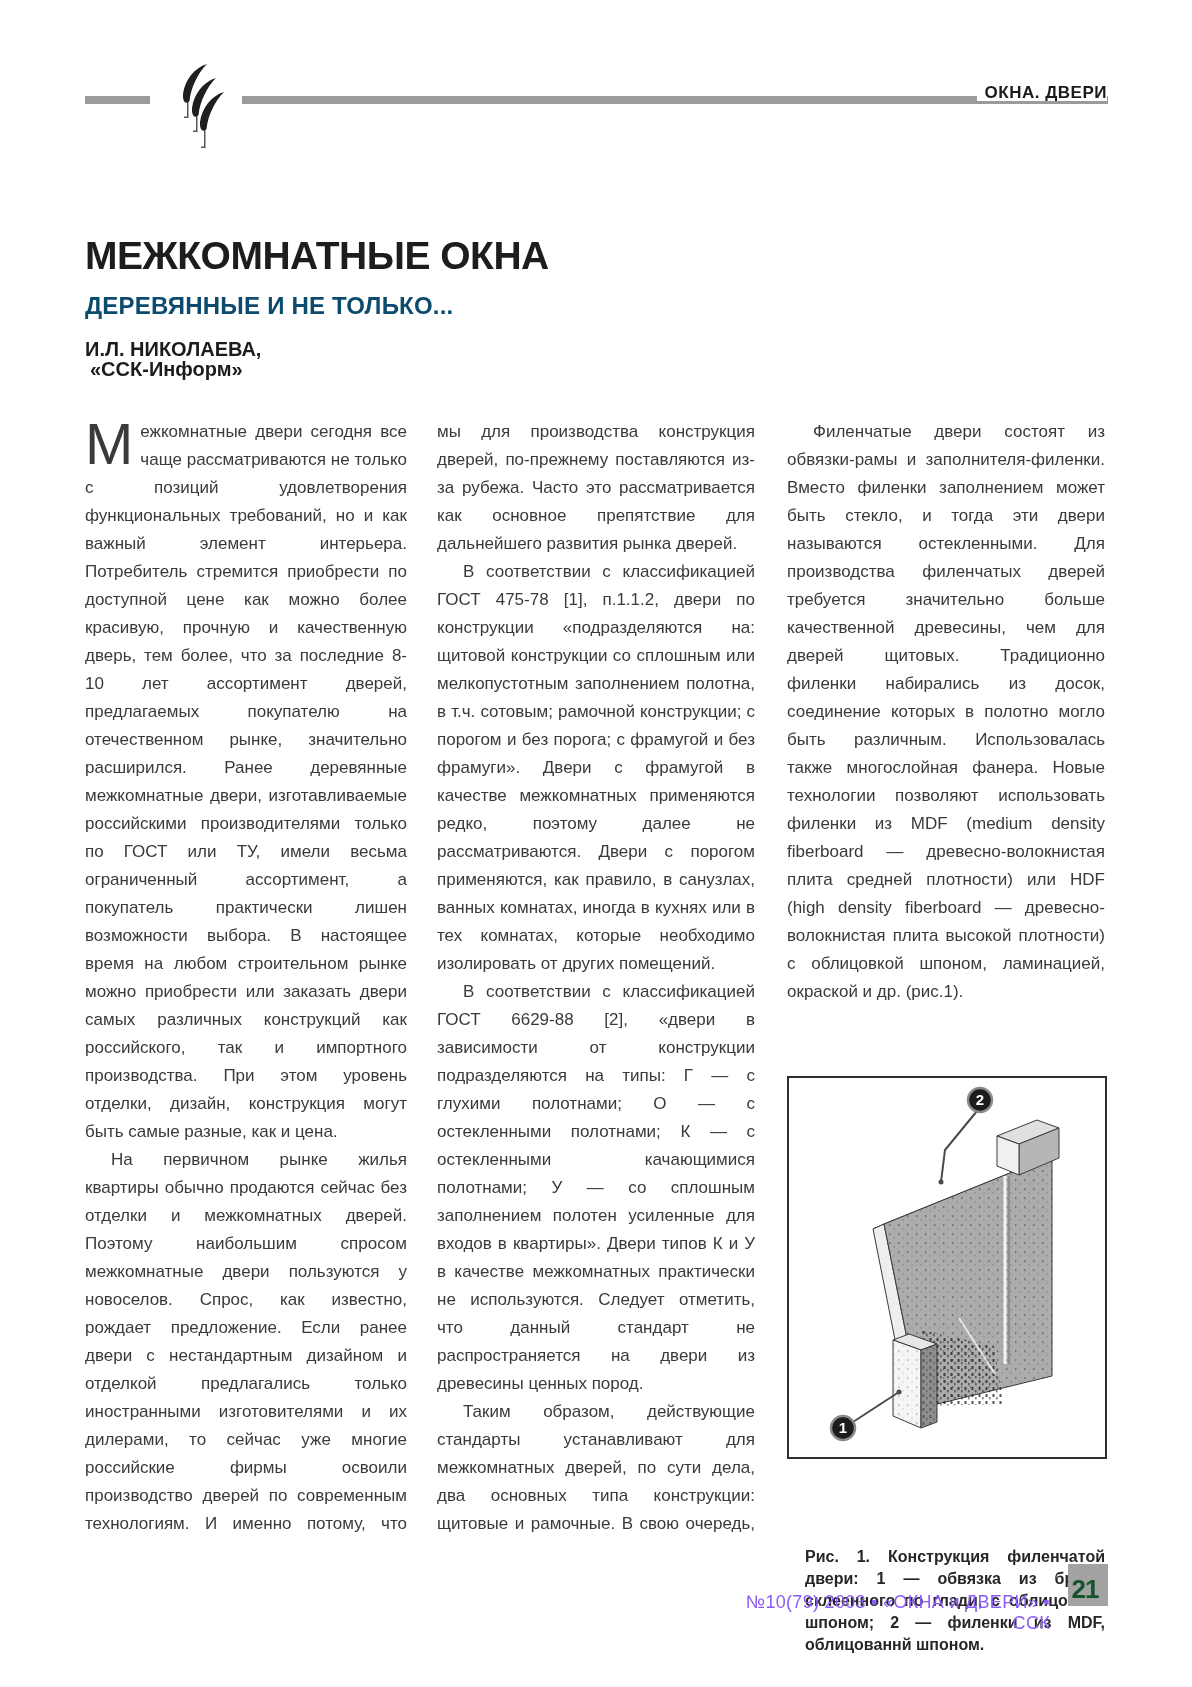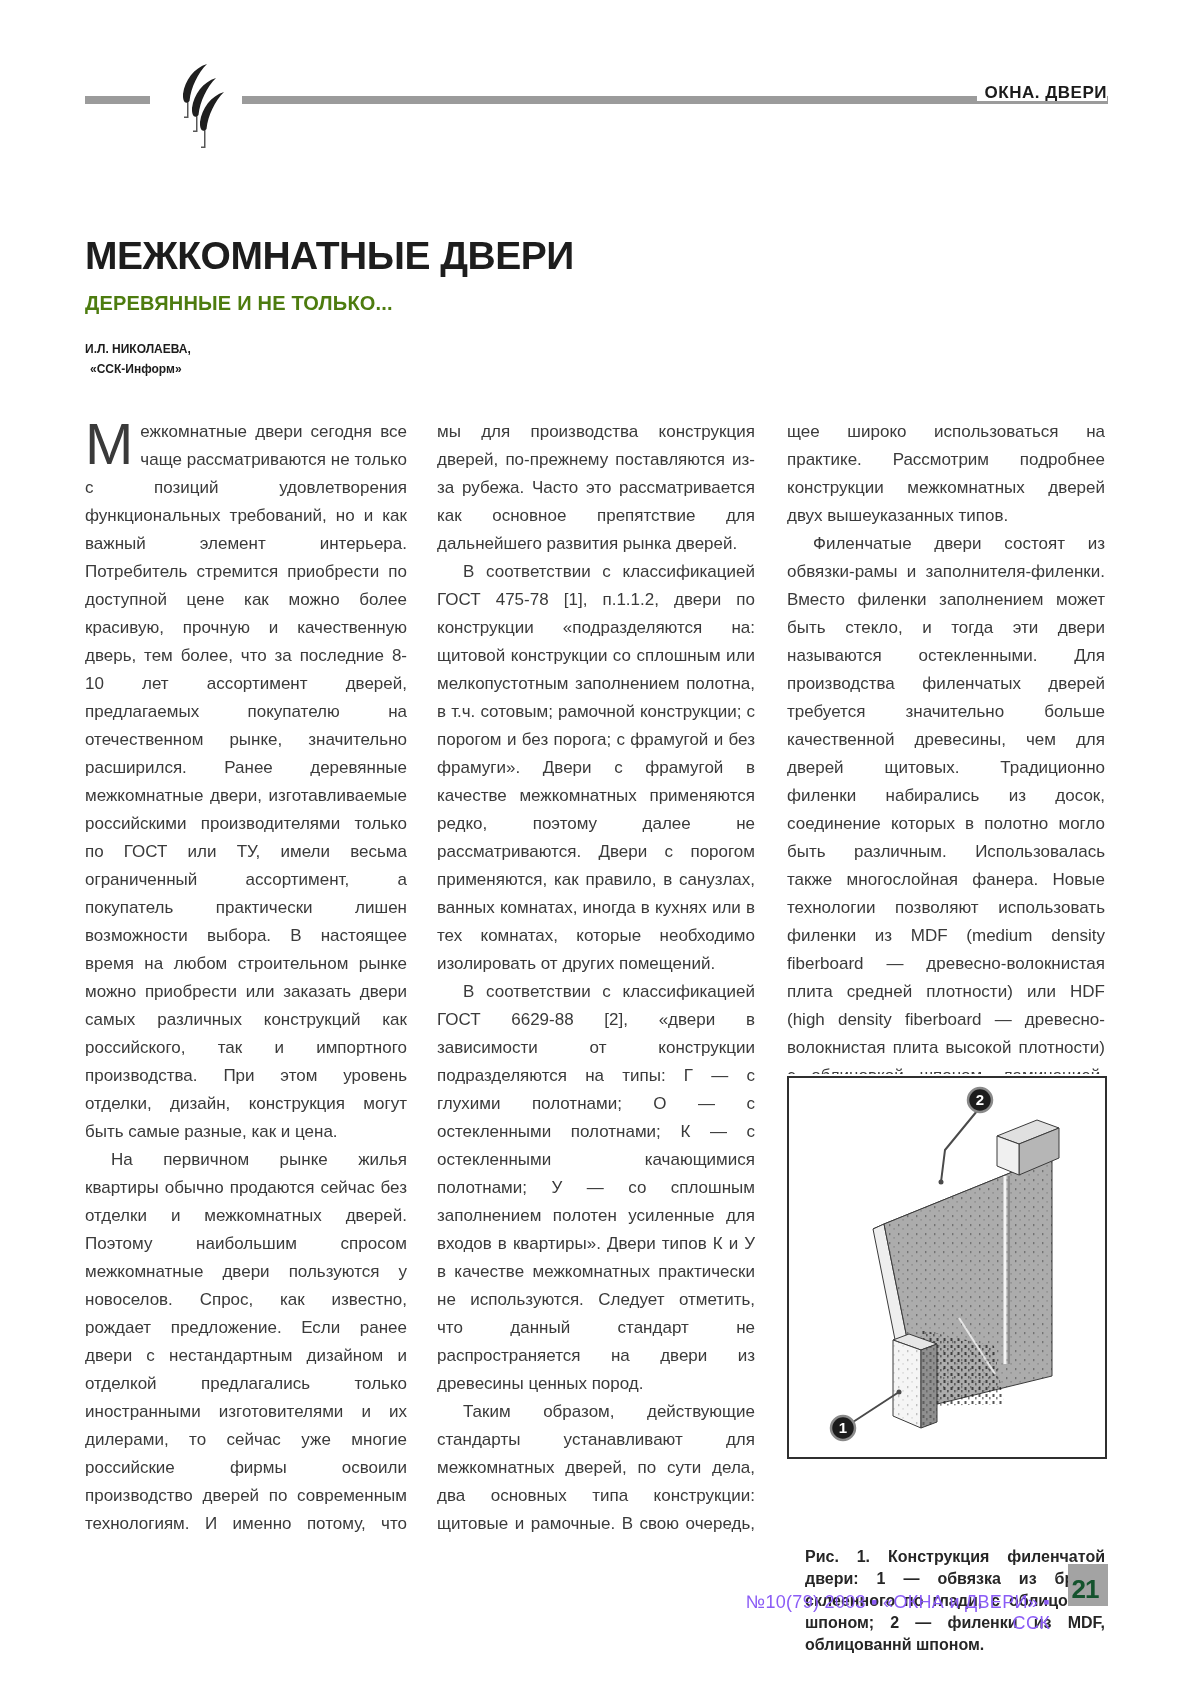--- a/index.html
+++ b/index.html
@@ -9,22 +9,22 @@
   }
   
   .header-bar{position:absolute;left:85px;top:92px;width:1023px;height:8px;background:#9b9b9b;}
   .logo-box{position:absolute;left:150px;top:52px;width:92px;height:104px;background:#ffffff;}
   .section-title{
     position:absolute;right:85px;top:80px;font-size:17px;font-weight:bold;color:#1b1b1b;
     letter-spacing:.5px;background:#ffffff;padding-left:8px;line-height:17px;
   }
   
   .art-title{position:absolute;left:85px;top:230px;font-size:39px;font-weight:bold;color:#1d1d1d;letter-spacing:-.5px;}
-  .art-subtitle{position:absolute;left:85px;top:288px;font-size:20px;font-weight:bold;color:#4d7c0f;letter-spacing:.2px;}
-  .author{position:absolute;left:85px;top:335px;font-size:12px;font-weight:bold;color:#1c1c1c;line-height:20px;}
+  .art-subtitle{position:absolute;left:85px;top:288px;font-size:24px;font-weight:bold;color:#0c4a6e;letter-spacing:.2px;}
+  .author{position:absolute;left:85px;top:335px;font-size:20px;font-weight:bold;color:#1c1c1c;line-height:20px;}
   .author .org{padding-left:5px;}
   
   .col{
     position:absolute;top:414px;width:322px;font-size:17px;line-height:28px;color:#3a3a3a;
     text-align:justify;overflow:hidden;hyphens:auto;-webkit-hyphens:auto;
   }
   .col-1{left:85px;height:1118px;}
   .col-2{left:437px;width:318px;height:1118px;}
   .col-3{left:787px;width:318px;height:656px;}
   .para{margin:0;}
@@ -69,41 +69,40 @@
         <path d="M66 22 C53 26 44 38 42 52 C41.5 60 45 63 48.5 59 C50 45 57 31 66 22 Z"></path>
         <path d="M74 36 C61 40 52 52 50 66 C49.5 74 53 77 56.5 73 C58 59 65 45 74 36 Z"></path>
         <path d="M37 44 L38.5 44 L38.5 62 L34 62 L34 60.5 L37 60.5 Z" opacity=".75"></path>
         <path d="M46 58 L47.5 58 L47.5 76 L43 76 L43 74.5 L46 74.5 Z" opacity=".75"></path>
         <path d="M54 72 L55.5 72 L55.5 92 L51 92 L51 90.5 L54 90.5 Z" opacity=".75"></path>
       </g>
     </svg>
   </div>
   <div class="section-title">ОКНА. ДВЕРИ</div>
 
-  <h1 class="art-title" style="margin:0;">МЕЖКОМНАТНЫЕ ДВЕРИ</h1>
+  <h1 class="art-title" style="margin:0;">МЕЖКОМНАТНЫЕ ОКНА</h1>
   <div class="art-subtitle">ДЕРЕВЯННЫЕ И НЕ ТОЛЬКО...</div>
   <div class="author">
     <div>И.Л. НИКОЛАЕВА,</div>
     <div class="org">«ССК-Информ»</div>
   </div>
 
   <div class="col col-1">
     <p class="para"><span class="dropcap">М</span><span>ежкомнатные двери сегодня все чаще рассматриваются не только с позиций удовлетворения функциональных требований, но и как важный элемент интерьера. Потребитель стремится приобрести по доступной цене как можно более красивую, прочную и качественную дверь, тем более, что за последние 8-10 лет ассортимент дверей, предлагаемых покупателю на отечественном рынке, значительно расширился. Ранее деревянные межкомнатные двери, изготавливаемые российскими производителями только по ГОСТ или ТУ, имели весьма ограниченный ассортимент, а покупатель практически лишен возможности выбора. В настоящее время на любом строительном рынке можно приобрести или заказать двери самых различных конструкций как российского, так и импортного производства. При этом уровень отделки, дизайн, конструкция могут быть самые разные, как и цена.</span></p>
     <p class="para indent">На первичном рынке жилья квартиры обычно продаются сейчас без отделки и межкомнатных дверей. Поэтому наибольшим спросом межкомнатные двери пользуются у новоселов. Спрос, как известно, рождает предложение. Если ранее двери с нестандартным дизайном и отделкой предлагались только иностранными изготовителями и их дилерами, то сейчас уже многие российские фирмы освоили производство дверей по современным технологиям. И именно потому, что спрос на двери постоянно растет, число российских фирм, производящих различные межкомнатные двери, так же увеличивается. Цены на их продукцию обычно ниже, чем на импортную. Однако многие комплектующие, которые необходи-</p>
   </div>
 
   <div class="col col-2">
     <p class="para">мы для производства конструкция дверей, по-прежнему поставляются из-за рубежа. Часто это рассматривается как основное препятствие для дальнейшего развития рынка дверей.</p>
     <p class="para indent">В соответствии с классификацией ГОСТ 475-78 [1], п.1.1.2, двери по конструкции «подразделяются на: щитовой конструкции со сплошным или мелкопустотным заполнением полотна, в т.ч. сотовым; рамочной конструкции; с порогом и без порога; с фрамугой и без фрамуги». Двери с фрамугой в качестве межкомнатных применяются редко, поэтому далее не рассматриваются. Двери с порогом применяются, как правило, в санузлах, ванных комнатах, иногда в кухнях или в тех комнатах, которые необходимо изолировать от других помещений.</p>
     <p class="para indent">В соответствии с классификацией ГОСТ 6629-88 [2], «двери в зависимости от конструкции подразделяются на типы: Г — с глухими полотнами; О — с остекленными полотнами; К — с остекленными качающимися полотнами; У — со сплошным заполнением полотен усиленные для входов в квартиры». Двери типов К и У в качестве межкомнатных практически не используются. Следует отметить, что данный стандарт не распространяется на двери из древесины ценных пород.</p>
     <p class="para indent">Таким образом, действующие стандарты устанавливают для межкомнатных дверей, по сути дела, два основных типа конструкции: щитовые и рамочные. В свою очередь, оба типа могут изготавливаться как глухими, так и остекленными. Для потребителя более традиционным является наименование «филенчатые двери» (по ГОСТ — рамочные), исчезнувшее из ГОСТ, но продолжаю-</p>
   </div>
 
   <div class="col col-3">
-    <p class="para">щее широко использоваться на практике. Рассмотрим подробнее конструкции межкомнатных дверей двух вышеуказанных типов.</p>
     <p class="para indent">Филенчатые двери состоят из обвязки-рамы и заполнителя-филенки. Вместо филенки заполнением может быть стекло, и тогда эти двери называются остекленными. Для производства филенчатых дверей требуется значительно больше качественной древесины, чем для дверей щитовых. Традиционно филенки набирались из досок, соединение которых в полотно могло быть различным. Использовалась также многослойная фанера. Новые технологии позволяют использовать филенки из MDF (medium density fiberboard — древесно-волокнистая плита средней плотности) или HDF (high density fiberboard — древесно-волокнистая плита высокой плотности) с облицовкой шпоном, ламинацией, окраской и др. (рис.1).</p>
 
   </div>
 
   <div class="figure">
     <svg viewBox="0 0 316 379" xmlns="http://www.w3.org/2000/svg">
       <defs>
         <pattern id="sp1" width="9" height="9" patternUnits="userSpaceOnUse">
           <rect x="1" y="2" width="1.4" height="2.2" fill="#2c2c2c" opacity="0.45"></rect>
           <rect x="5.5" y="6" width="1.1" height="1.7" fill="#2c2c2c" opacity="0.3"></rect>

